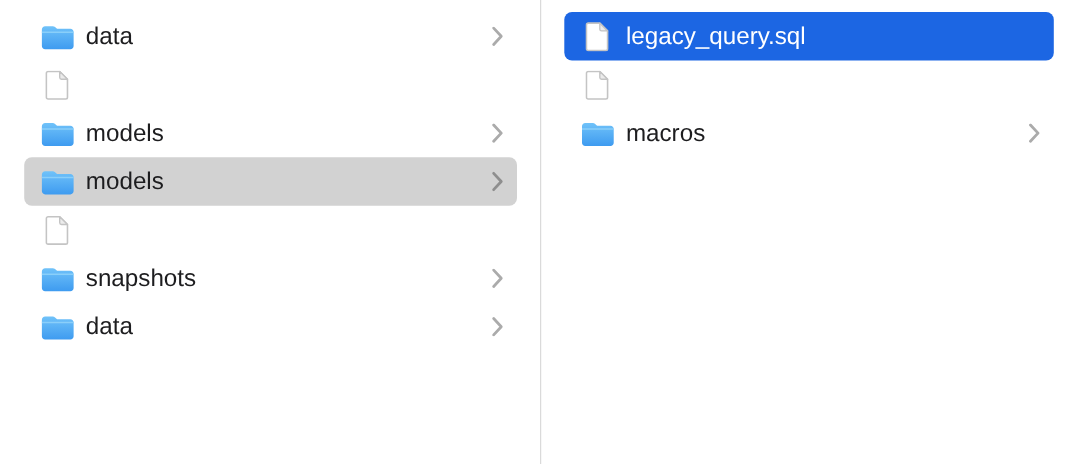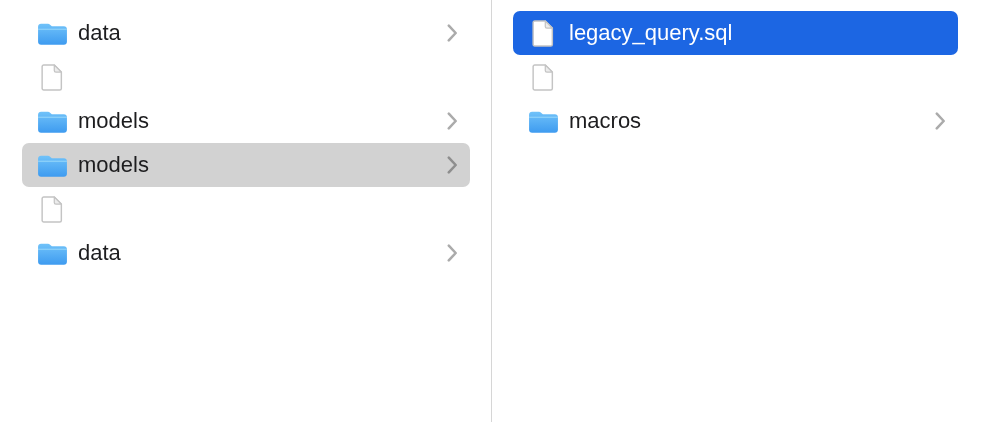--- a/index.html
+++ b/index.html
@@ -106,20 +106,34 @@
           </svg>
         </span>
       </div>
       <div class="row">
         <span class="icon">
           <svg width="31" height="25" viewBox="0 0 29 23" aria-hidden="true">
             <path d="M1 5.2 C1 3.6 2.2 2.4 3.8 2.4 h6.4 c0.8 0 1.5 0.3 2 0.8 l1.7 1.5 h11.3 c1.6 0 2.8 1.2 2.8 2.8 v11.7 c0 1.6 -1.2 2.8 -2.8 2.8 H3.8 C2.2 22 1 20.8 1 19.2 Z" fill="url(#folderGrad)"></path>
             <path d="M1 6.9 h27 v1.3 H1 Z" fill="#8ed2fa" opacity="0.9"></path>
           </svg>
         </span>
+        <span class="label">snapshots</span>
+        <span class="chevron">
+          <svg width="11" height="18" viewBox="0 0 10 17" aria-hidden="true">
+            <path d="M1.5 1.5 L8 8.5 L1.5 15.5" fill="none" stroke="currentColor" stroke-width="2.4" stroke-linecap="round" stroke-linejoin="round"></path>
+          </svg>
+        </span>
+      </div>
+      <div class="row">
+        <span class="icon">
+          <svg width="31" height="25" viewBox="0 0 29 23" aria-hidden="true">
+            <path d="M1 5.2 C1 3.6 2.2 2.4 3.8 2.4 h6.4 c0.8 0 1.5 0.3 2 0.8 l1.7 1.5 h11.3 c1.6 0 2.8 1.2 2.8 2.8 v11.7 c0 1.6 -1.2 2.8 -2.8 2.8 H3.8 C2.2 22 1 20.8 1 19.2 Z" fill="url(#folderGrad)"></path>
+            <path d="M1 6.9 h27 v1.3 H1 Z" fill="#8ed2fa" opacity="0.9"></path>
+          </svg>
+        </span>
         <span class="label">data</span>
         <span class="chevron">
           <svg width="11" height="18" viewBox="0 0 10 17" aria-hidden="true">
             <path d="M1.5 1.5 L8 8.5 L1.5 15.5" fill="none" stroke="currentColor" stroke-width="2.4" stroke-linecap="round" stroke-linejoin="round"></path>
           </svg>
         </span>
       </div>
     </div>
   <div class="column right">
       <div class="row sel-blue">

